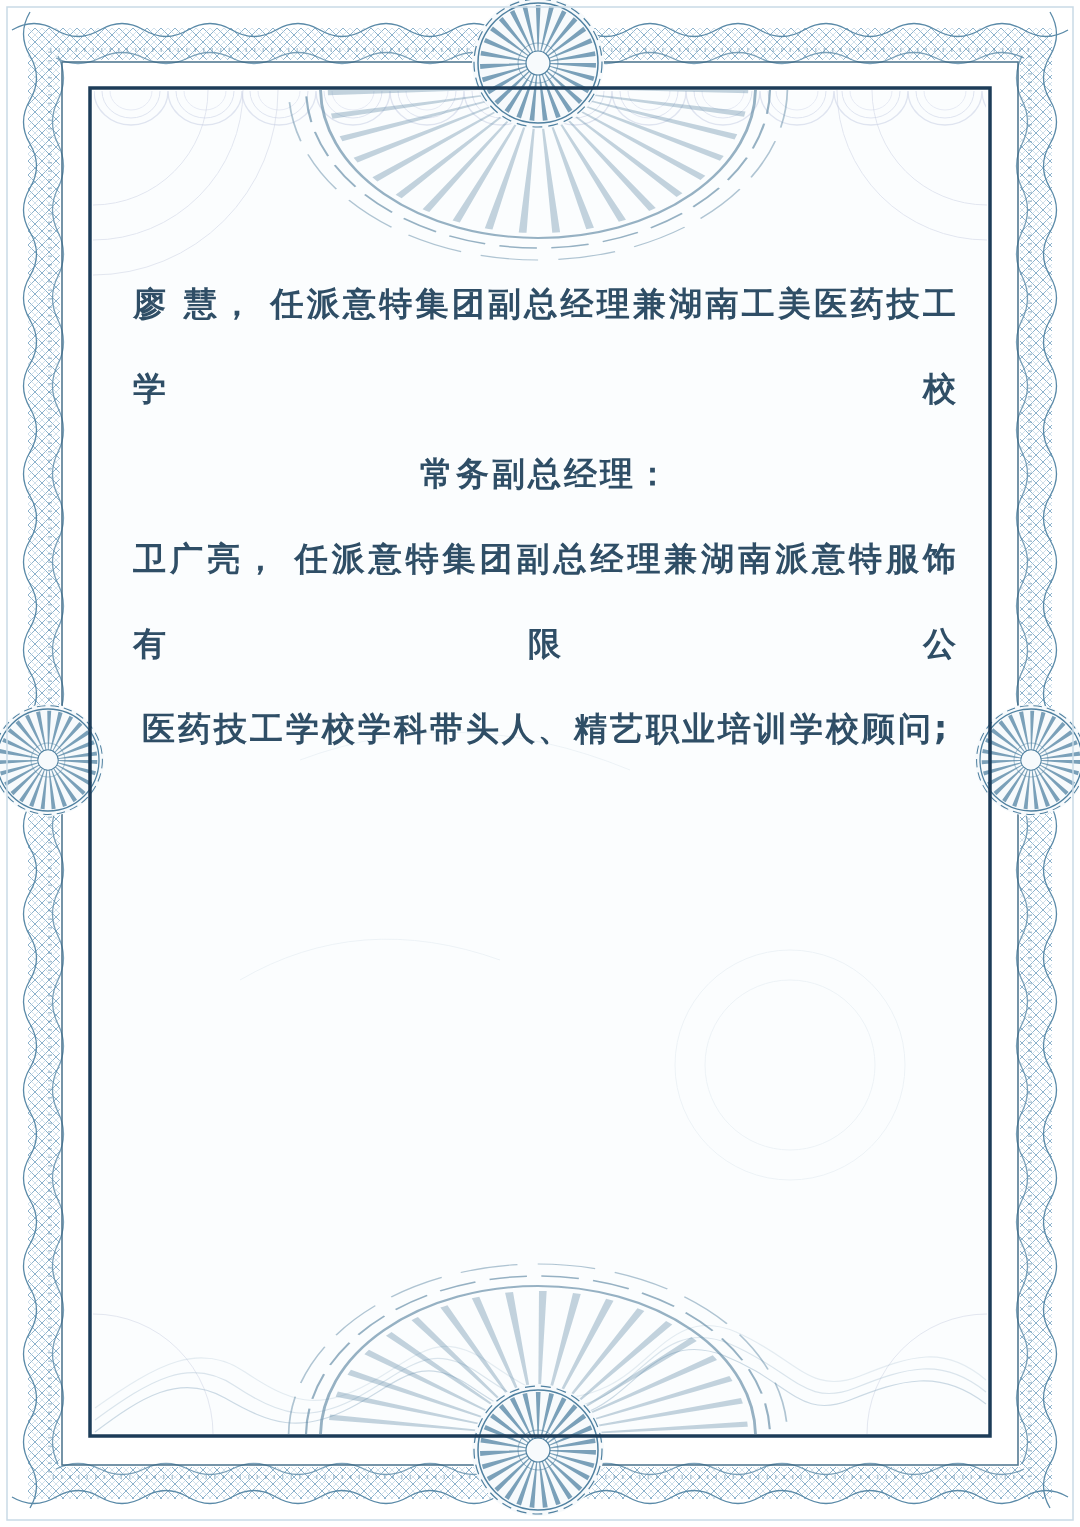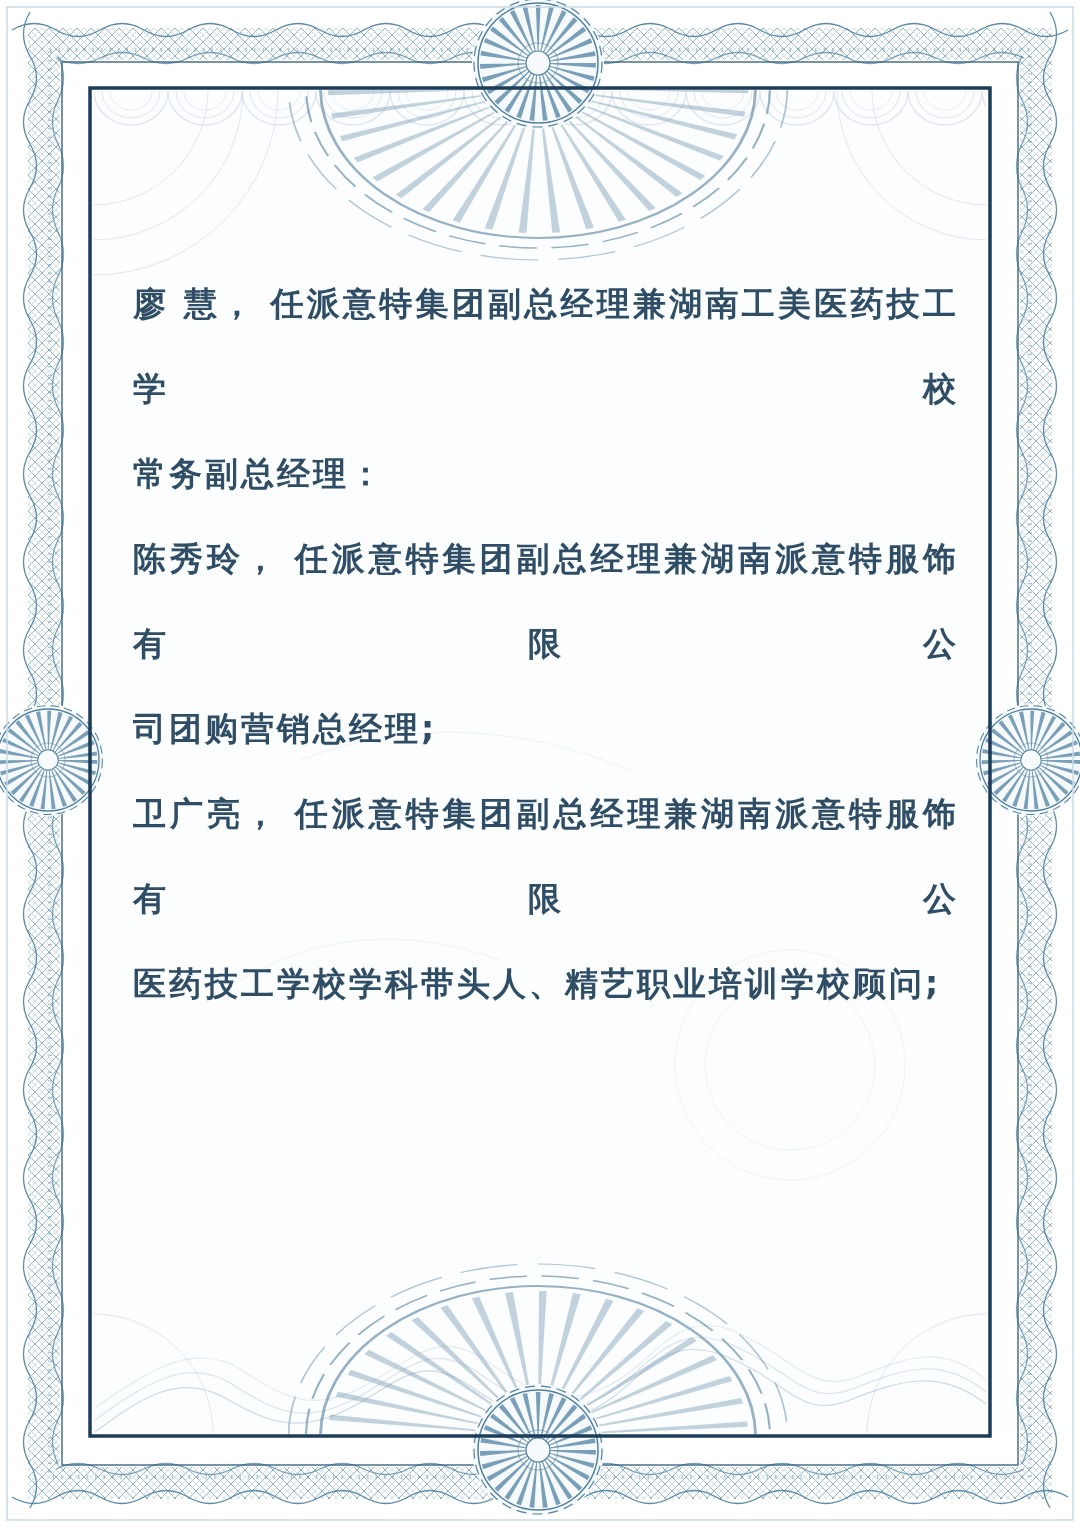--- a/index.html
+++ b/index.html
@@ -12,21 +12,21 @@
     background:#ffffff;
     font-family:"DejaVu Sans","Liberation Sans",sans-serif;
   }
   .border-art{position:absolute; left:0; top:0; z-index:0;}
   .content{
     position:absolute; left:133px; top:261px; width:826px; z-index:1;
     color:var(--text);
   }
   .entry{margin:0; font-size:33px; line-height:85px; letter-spacing:3px; font-weight:700;}
   .l1{text-align:justify; text-align-last:justify;}
-  .l2{text-align:left;}
+  .l2{text-align:center;}
   .nm{font-weight:700; margin-right:14px;}
 </style>
 </head>
 <body>
 
 <div class="page">
 
   <svg class="border-art" width="1080" height="1527" viewBox="0 0 1080 1527">
     <defs>
       <pattern id="mesh" width="14" height="14" patternUnits="userSpaceOnUse">
@@ -133,22 +133,20 @@
 
     <div class="entry">
       <div class="l1"><span class="nm">廖 慧，</span><span>任派意特集团副总经理兼湖南工美医药技工学校</span></div>
       <div class="l2">常务副总经理：</div>
     </div>
 
     <div class="entry">
     </div>
 
     <div class="entry">
-      <div class="l1"><span class="nm">陈秀玲，</span><span>任派意特集团副总经理兼湖南派意特服饰有限公</span></div>
-      <div class="l2">司团购营销总经理;</div>
     </div>
 
 
     <div class="entry">
       <div class="l1"><span class="nm">卫广亮，</span><span>任派意特集团副总经理兼湖南派意特服饰有限公</span></div>
       <div class="l2">医药技工学校学科带头人、精艺职业培训学校顾问;</div>
     </div>
 
   </div>
 </div>

